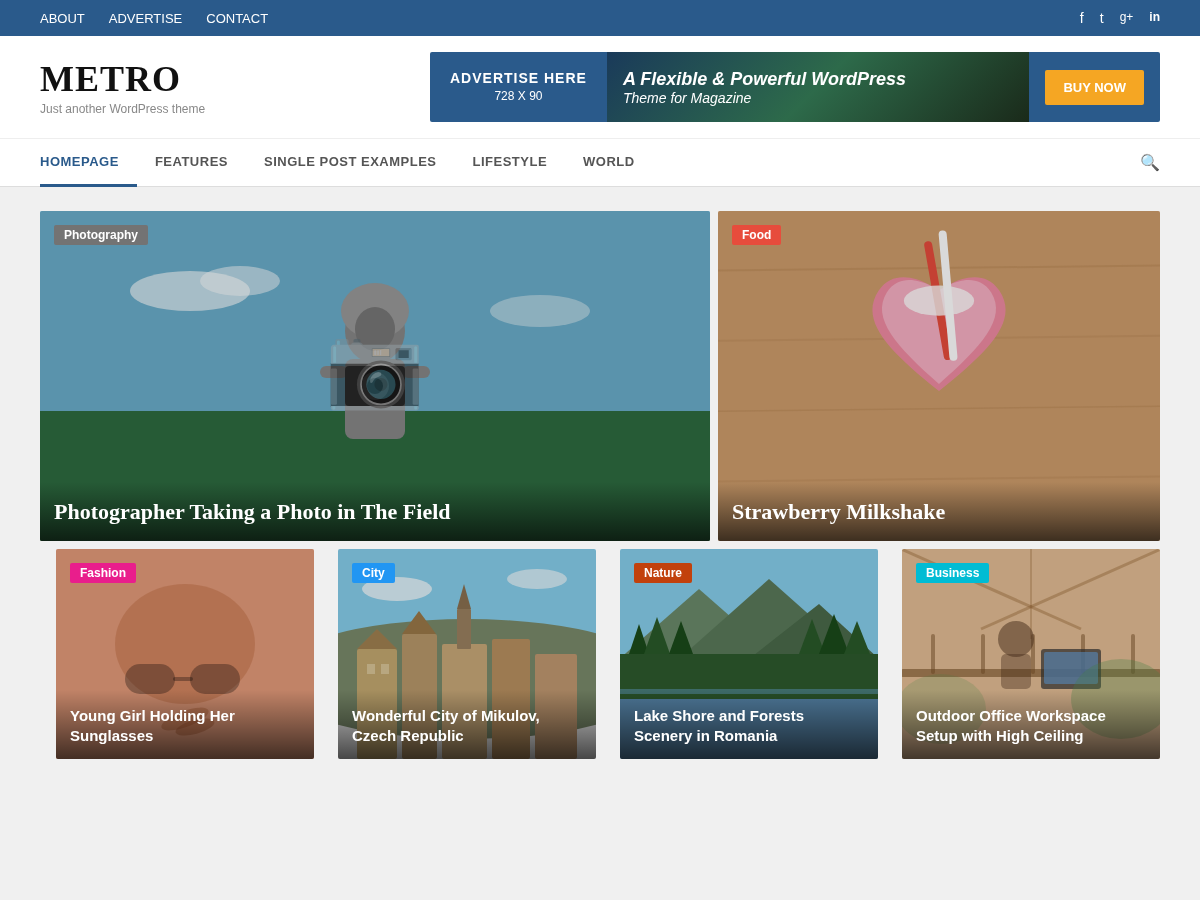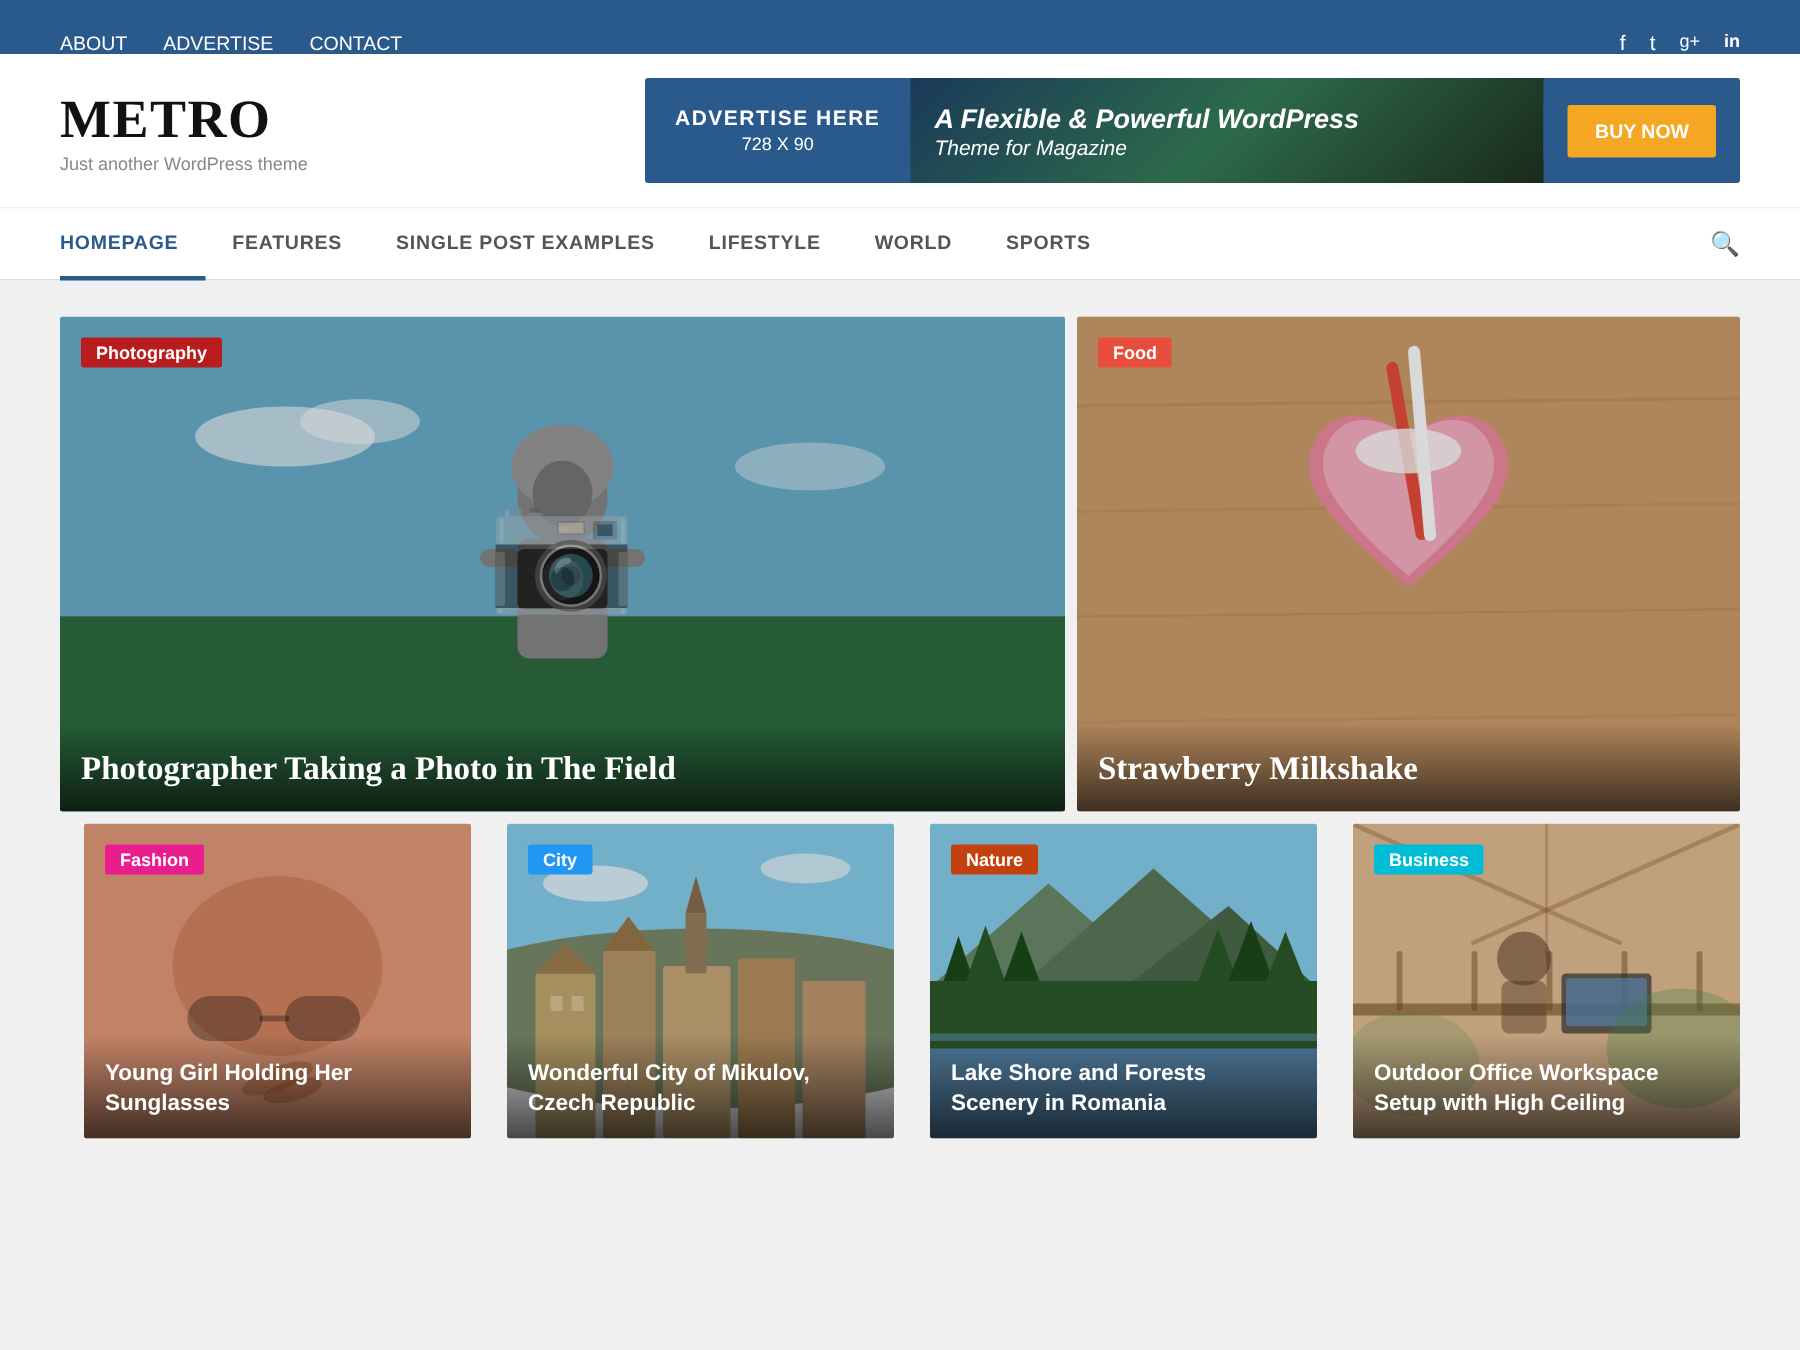--- a/index.html
+++ b/index.html
@@ -3,21 +3,21 @@
   <meta charset="utf-8">
   <style>
     * { margin: 0; padding: 0; box-sizing: border-box; }
     body { font-family: Arial, sans-serif; background: #f0f0f0; color: #333; }
 
     
     #top-bar {
       background: #2a5a8b;
       color: #fff;
       display: flex;
-      align-items: flex-end;
+      align-items: center;
       justify-content: space-between;
       padding: 0 40px;
       height: 36px;
       font-size: 13px;
     }
     #top-nav { display: flex; gap: 24px; }
     #top-nav a { color: #fff; text-decoration: none; font-size: 13px; }
     #social-icons { display: flex; gap: 16px; }
     #social-icons span { color: #fff; font-size: 14px; cursor: pointer; }
 
@@ -263,21 +263,20 @@
   </div>
 </div>
 
 <div id="main-nav">
   <div id="nav-items">
     <div class="nav-item active">HOMEPAGE</div>
     <div class="nav-item">FEATURES</div>
     <div class="nav-item">SINGLE POST EXAMPLES</div>
     <div class="nav-item">LIFESTYLE</div>
     <div class="nav-item">WORLD</div>
-    <div class="nav-item">SPORTS</div>
   </div>
   <div id="search-icon-nav">🔍</div>
 </div>
 
 <div id="content">
 
   <div id="featured-grid">
 
     <div class="featured-large">
       <div class="card-bg bg-photographer">
@@ -301,21 +300,21 @@
           <rect x="362" y="155" width="28" height="12" rx="6" fill="#888"></rect>
 
           <rect x="305" y="155" width="60" height="40" rx="4" fill="#333"></rect>
           <circle cx="335" cy="175" r="14" fill="#555"></circle>
           <circle cx="335" cy="175" r="8" fill="#222"></circle>
 
           <ellipse cx="335" cy="118" rx="20" ry="22" fill="#777"></ellipse>
         </svg>
       </div>
       <div class="photo-overlay-dark"></div>
-      <div class="category-badge" style="background:#b91c1c;">Photography</div>
+      <div class="category-badge" style="background:#737373;">Photography</div>
       <div class="card-overlay">
         <div class="card-title">Photographer Taking a Photo in The Field</div>
       </div>
     </div>
 
     <div class="featured-small">
       <div class="card-bg">
         <svg width="100%" height="100%" viewBox="0 0 440 330" preserveAspectRatio="xMidYMid slice" xmlns="http://www.w3.org/2000/svg">
 
           <rect width="440" height="330" fill="#d4a574"></rect>

